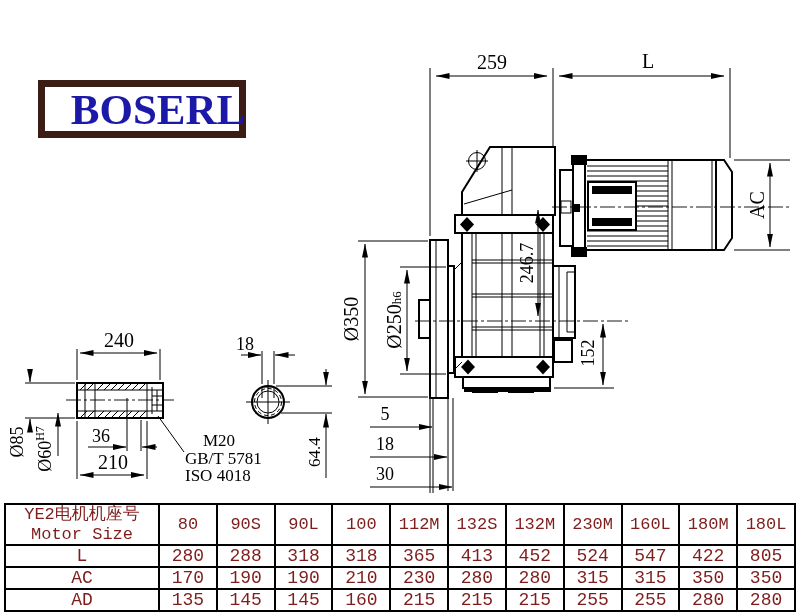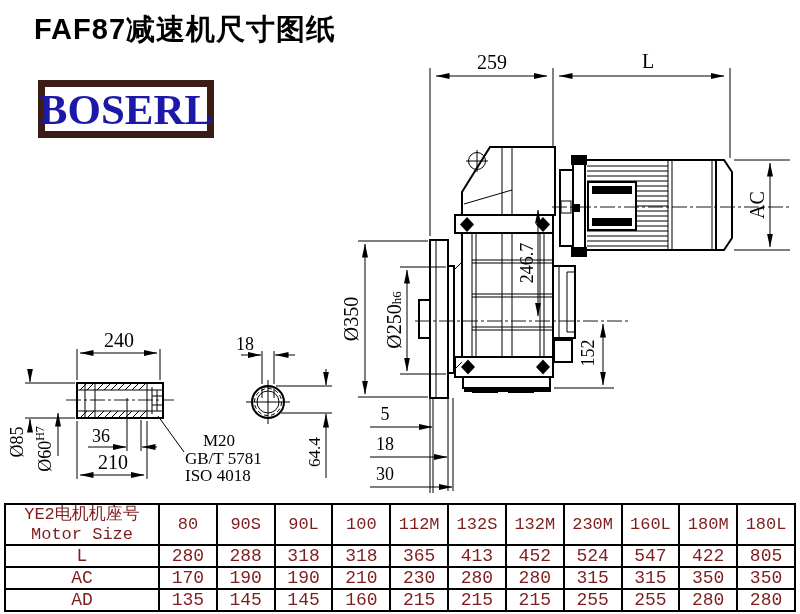--- a/index.html
+++ b/index.html
@@ -3,21 +3,21 @@
 <meta charset="utf-8">
 <style>
   html,body{margin:0;padding:0;background:#fff;}
   #page{position:relative;width:800px;height:614px;background:#ffffff;overflow:hidden;
         font-family:"Liberation Sans",sans-serif;}
   
   #title{position:absolute;left:34px;top:10px;font-size:29px;font-weight:bold;color:#000;
          letter-spacing:1px;white-space:nowrap;}
   
   #logo{position:absolute;left:38px;top:80px;width:162px;height:44px;border:7px solid #3b1d15;
-        background:#fff;display:flex;align-items:center;justify-content:center;}
+        background:#fff;display:flex;align-items:center;justify-content:center;padding-left:32px;}
   #logo span{font-family:"Liberation Serif",serif;font-weight:bold;font-size:43px;color:#1c18a8;
         text-shadow:2px 1px 0 #cf1republic00, 2px 1px 0 #cf1000;line-height:1;letter-spacing:0px;}
   
   #draw{position:absolute;left:0;top:0;width:800px;height:614px;}
   .thk{stroke:#000;stroke-width:2;fill:none;stroke-linecap:square;}
   .thn{stroke:#000;stroke-width:1;fill:none;stroke-linecap:butt;}
   .cl{stroke:#000;stroke-width:0.9;fill:none;stroke-dasharray:15 3 3 3;}
   .blk{fill:#000;stroke:none;}
   .wht{fill:#fff;stroke:#000;stroke-width:2;}
   text.dim{font-family:"Liberation Serif",serif;fill:#000;font-size:20px;}
@@ -31,21 +31,20 @@
   #spec tr.hdr td{font-size:17px;line-height:1.15;}
   #spec tr.hdr{height:41px;}
   #spec tr.rw{height:22px;}
   #spec td.c0{width:152px;}
 </style>
 </head>
 <body>
 
 <div id="page">
 
-  <div id="title">FAF87减速机尺寸图纸</div>
 
   <div id="logo">
     <span>BOSERL</span>
   </div>
 
   <svg id="draw" viewBox="0 0 800 614">
     <defs>
       <marker id="arr" viewBox="0 0 14 6" refX="13.5" refY="3" markerWidth="14" markerHeight="6" orient="auto-start-reverse">
           <path d="M0,0L14,3L0,6Z" fill="#000"></path>
         </marker>

